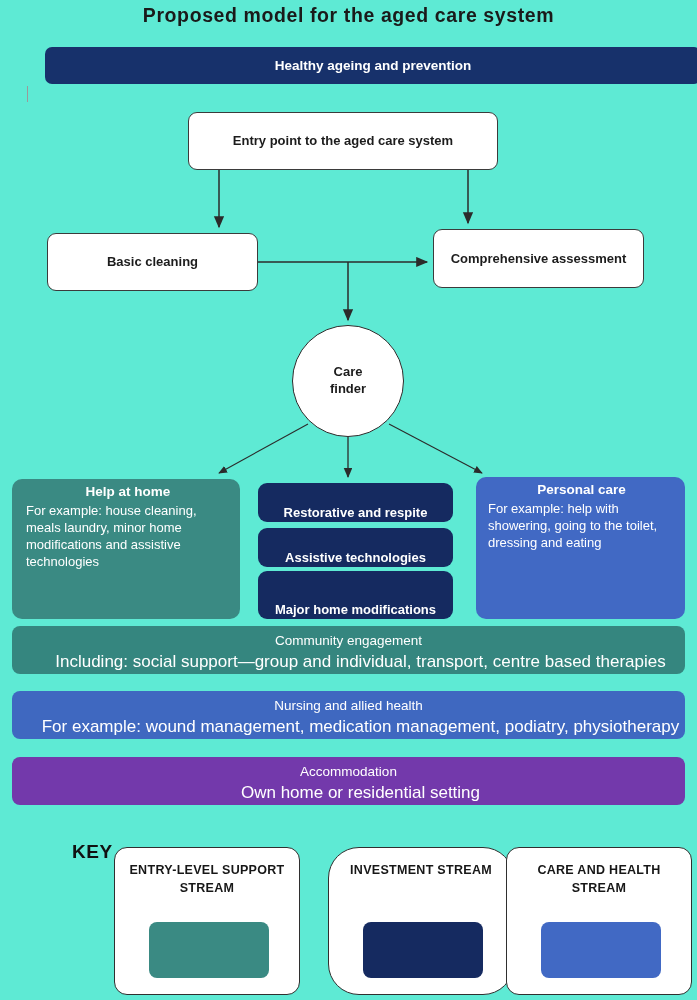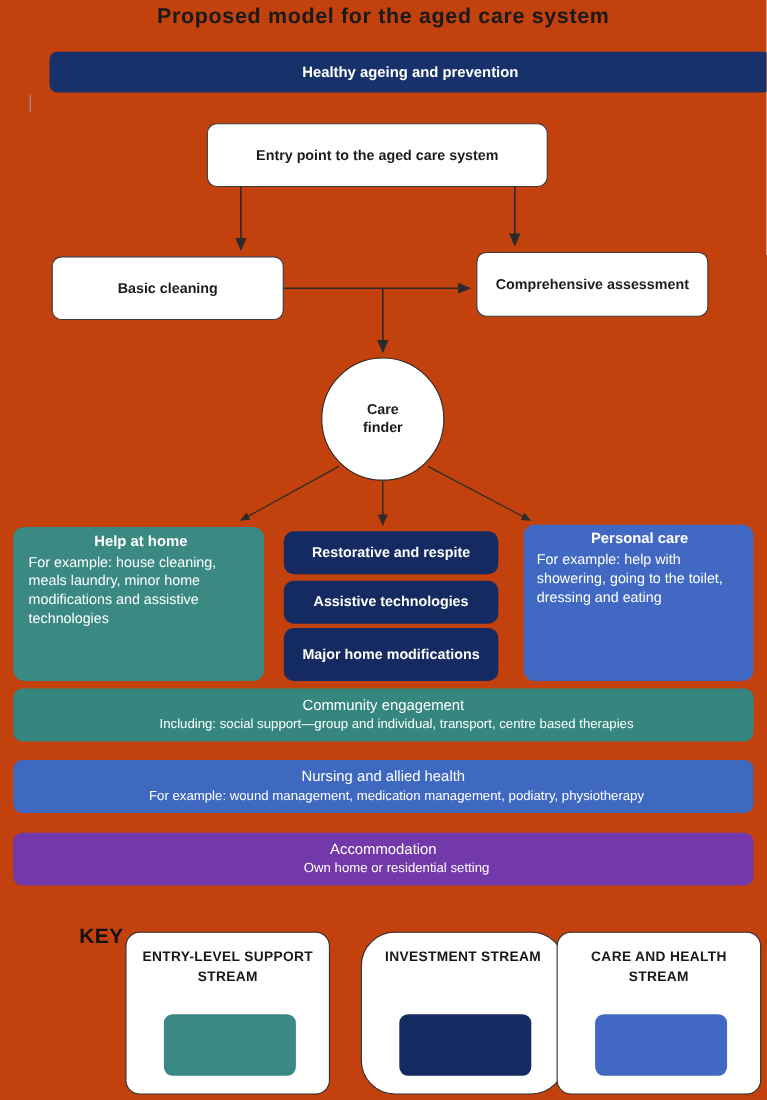--- a/index.html
+++ b/index.html
@@ -7,21 +7,21 @@
     padding: 0;
     background: #ffffff;
   }
   body {
     font-family: "Liberation Sans", sans-serif;
   }
   #canvas {
     position: relative;
     width: 697px;
     height: 1000px;
-    background: #c2410c;
+    background: #5eead4;
     overflow: hidden;
   }
   .abs { position: absolute; box-sizing: border-box; }
 
   
   #page-title {
     left: 0; top: 4px; width: 697px;
     text-align: center;
     font-size: 19.5px;
     font-weight: bold;
@@ -112,39 +112,39 @@
     background: #4169c4;
     padding-left: 12px;
   }
 
   .navy-pill {
     background: #152a60;
     border-radius: 9px;
     color: #ffffff;
     font-size: 13px;
     font-weight: bold;
-    display: flex; align-items: center; justify-content: center;
+    display: flex; align-items: flex-end; justify-content: center;
     text-align: center;
     line-height: 1.3;
   }
   #restorative  { left: 258px; top: 483px; width: 195px; height: 39px; }
   #assistive    { left: 258px; top: 528px; width: 195px; height: 39px; }
   #major-home   { left: 258px; top: 571px; width: 195px; height: 48px; }
 
   
   .wide-bar {
     left: 12px; width: 673px;
     border-radius: 8px;
     color: #ffffff;
     text-align: center;
     padding-top: 6px;
     line-height: 1.3;
   }
   .wide-bar .head { display: block; font-weight: normal; font-size: 13.5px; }
-  .wide-bar .body { display: block; font-size: 12px; margin-top: 1px; padding-left: 24px; }
+  .wide-bar .body { display: block; font-size: 17px; margin-top: 1px; padding-left: 24px; }
 
   #community  { top: 626px; height: 48px; background: #35867f; }
   #nursing    { top: 691px; height: 48px; background: #3f68c0; }
   #accom      { top: 757px; height: 48px; background: #7339ab; }
 
   
   #key-label {
     left: 72px; top: 841px;
     font-size: 19px;
     font-weight: bold;

